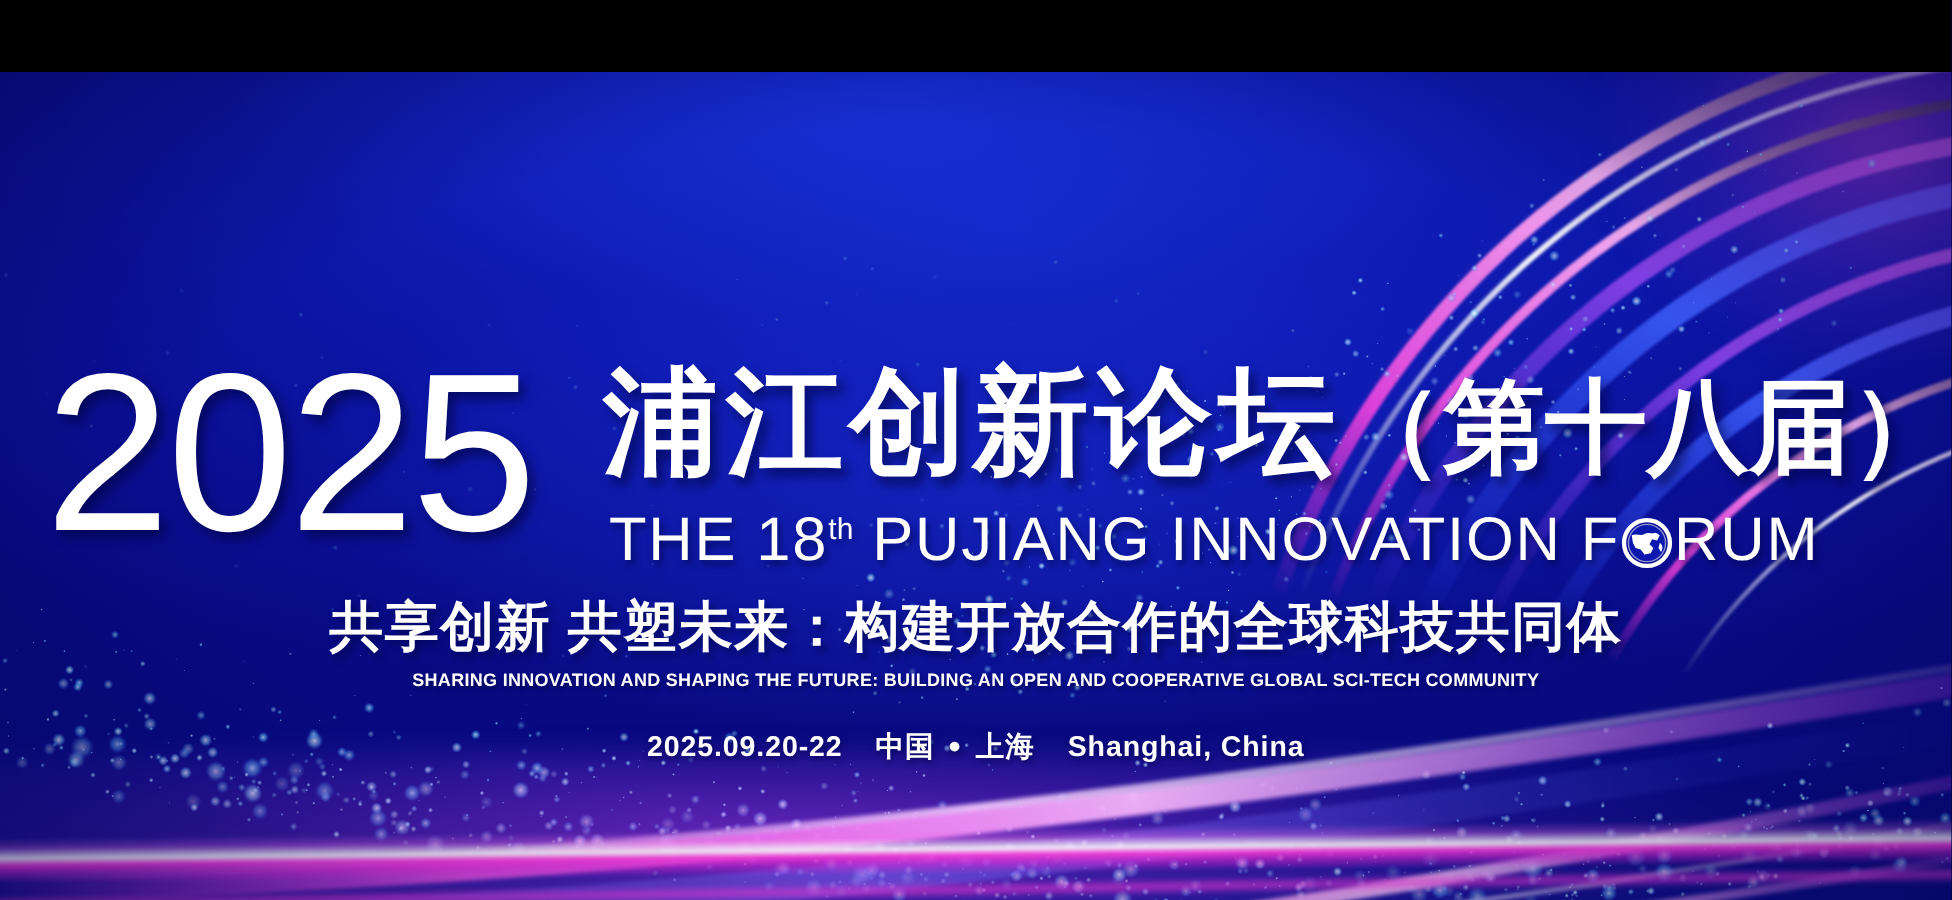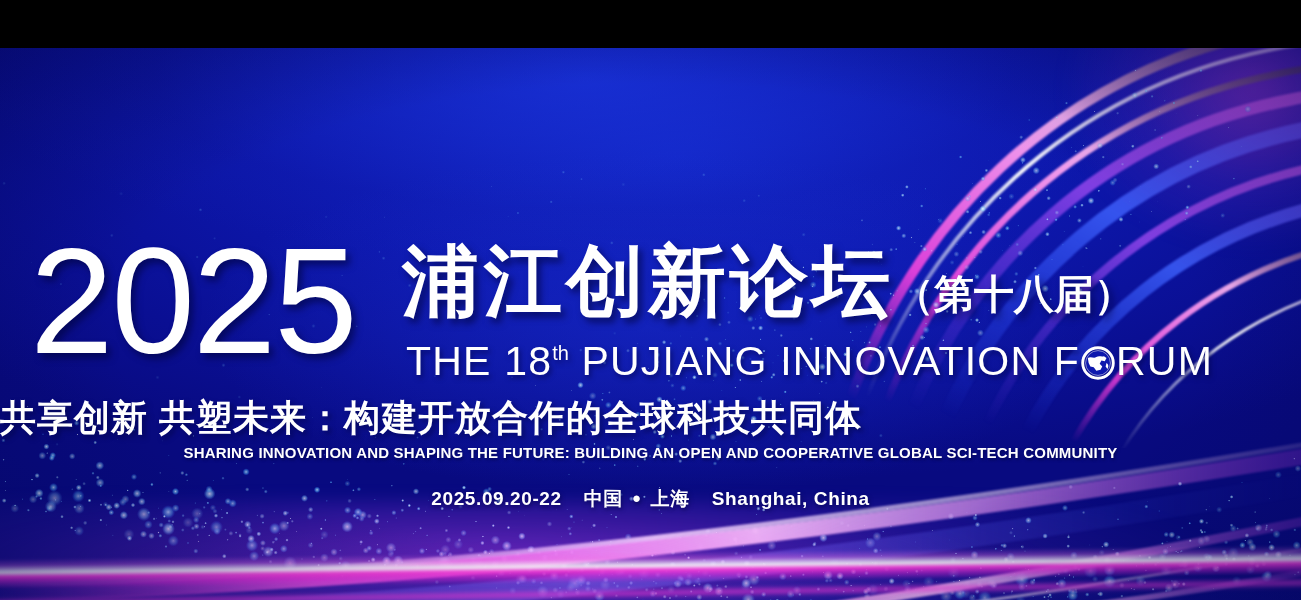--- a/index.html
+++ b/index.html
@@ -73,44 +73,44 @@
     text-shadow:4px 5px 7px rgba(2,4,60,.6);
   }
 
   .cn-title{
     position:absolute;left:402px;top:190px;
     font-size:78px;line-height:86px;
     font-weight:700;color:#fff;letter-spacing:4px;
     white-space:nowrap;
     text-shadow:4px 5px 7px rgba(2,4,60,.62);
   }
-  .cn-title .paren{font-size:40px;letter-spacing:0px;font-family:Liberation Mono, monospace;}
+  .cn-title .paren{font-size:68px;letter-spacing:0px;font-family:Liberation Mono, monospace;}
 
   .en-title{
     position:absolute;left:406px;top:278px;
     font-size:41px;line-height:55px;
     font-weight:400;color:#fff;letter-spacing:1.2px;
     white-space:nowrap;
     text-shadow:2px 3px 5px rgba(2,4,60,.55);
   }
   .en-title sup{font-size:20px;vertical-align:super;letter-spacing:0;}
   .globe-o{
     display:inline-block;width:34px;height:34px;vertical-align:-5px;
     margin:0 1px;
   }
 
   .cn-slogan{
-    position:absolute;left:0;right:0;top:349px;
+    position:absolute;left:0;right:0;top:349px;text-align:center;
     font-size:36px;line-height:42px;font-weight:700;color:#fff;
     letter-spacing:1px;
     text-shadow:3px 3px 5px rgba(2,4,60,.55);
   }
   .en-slogan{
     position:absolute;left:0;right:0;top:396px;text-align:center;
-    font-size:15px;line-height:18px;font-weight:700;color:#fff;
+    font-size:12px;line-height:18px;font-weight:700;color:#fff;
     letter-spacing:.2px;
     text-shadow:1px 2px 3px rgba(2,4,60,.6);
   }
   .datebar{
     position:absolute;left:0;right:0;top:437px;text-align:center;
     font-size:19px;line-height:26px;font-weight:700;color:#fff;
     letter-spacing:.6px;
     text-shadow:1px 2px 4px rgba(2,4,60,.6);
   }
   .datebar .sp{display:inline-block;width:22px;}

